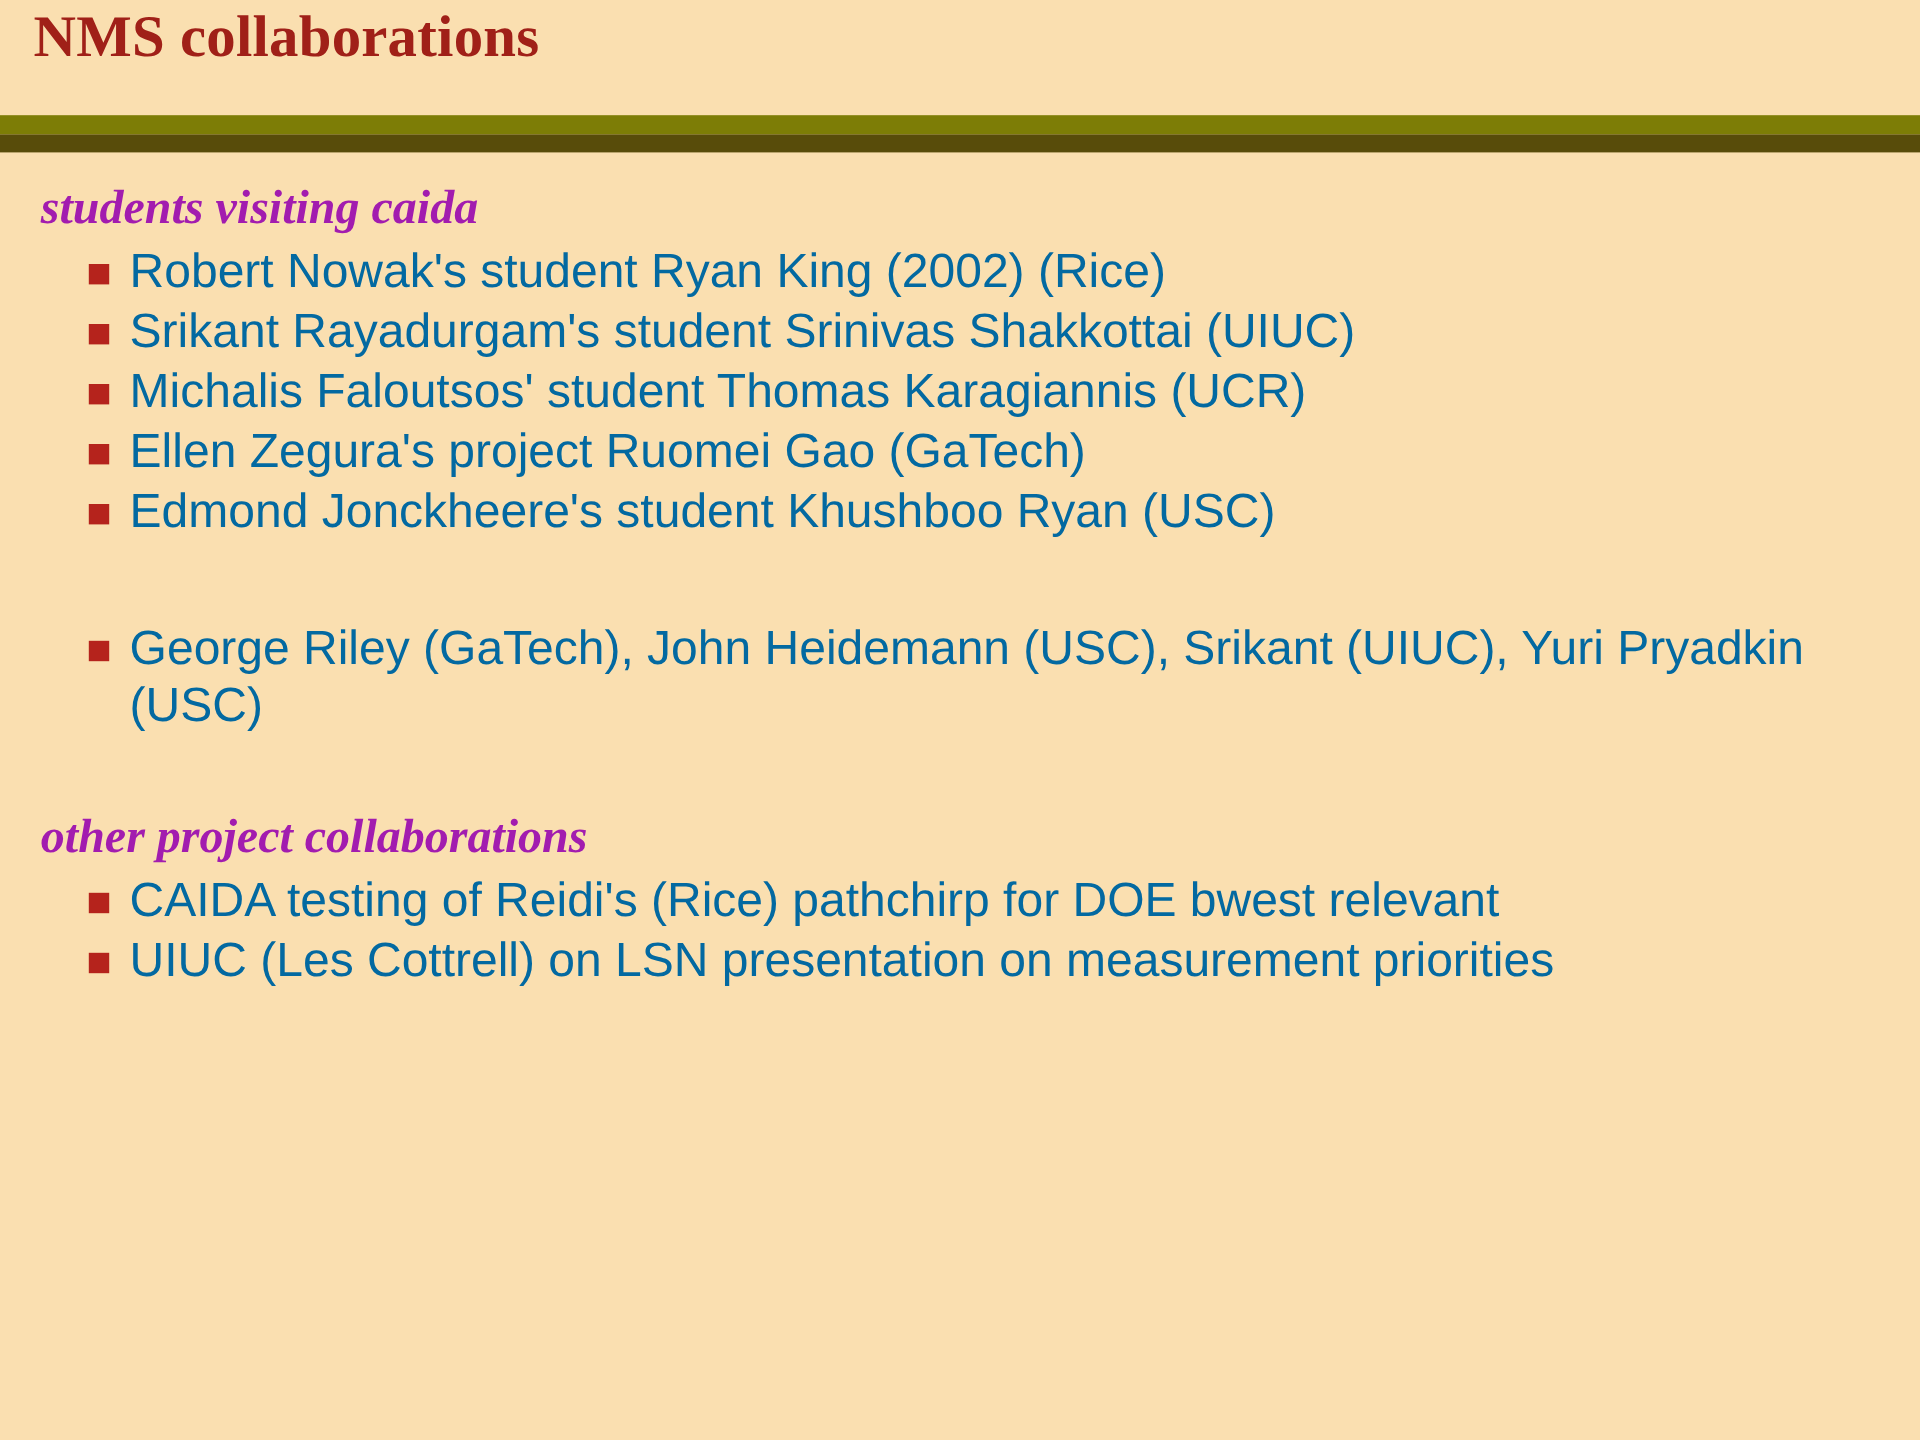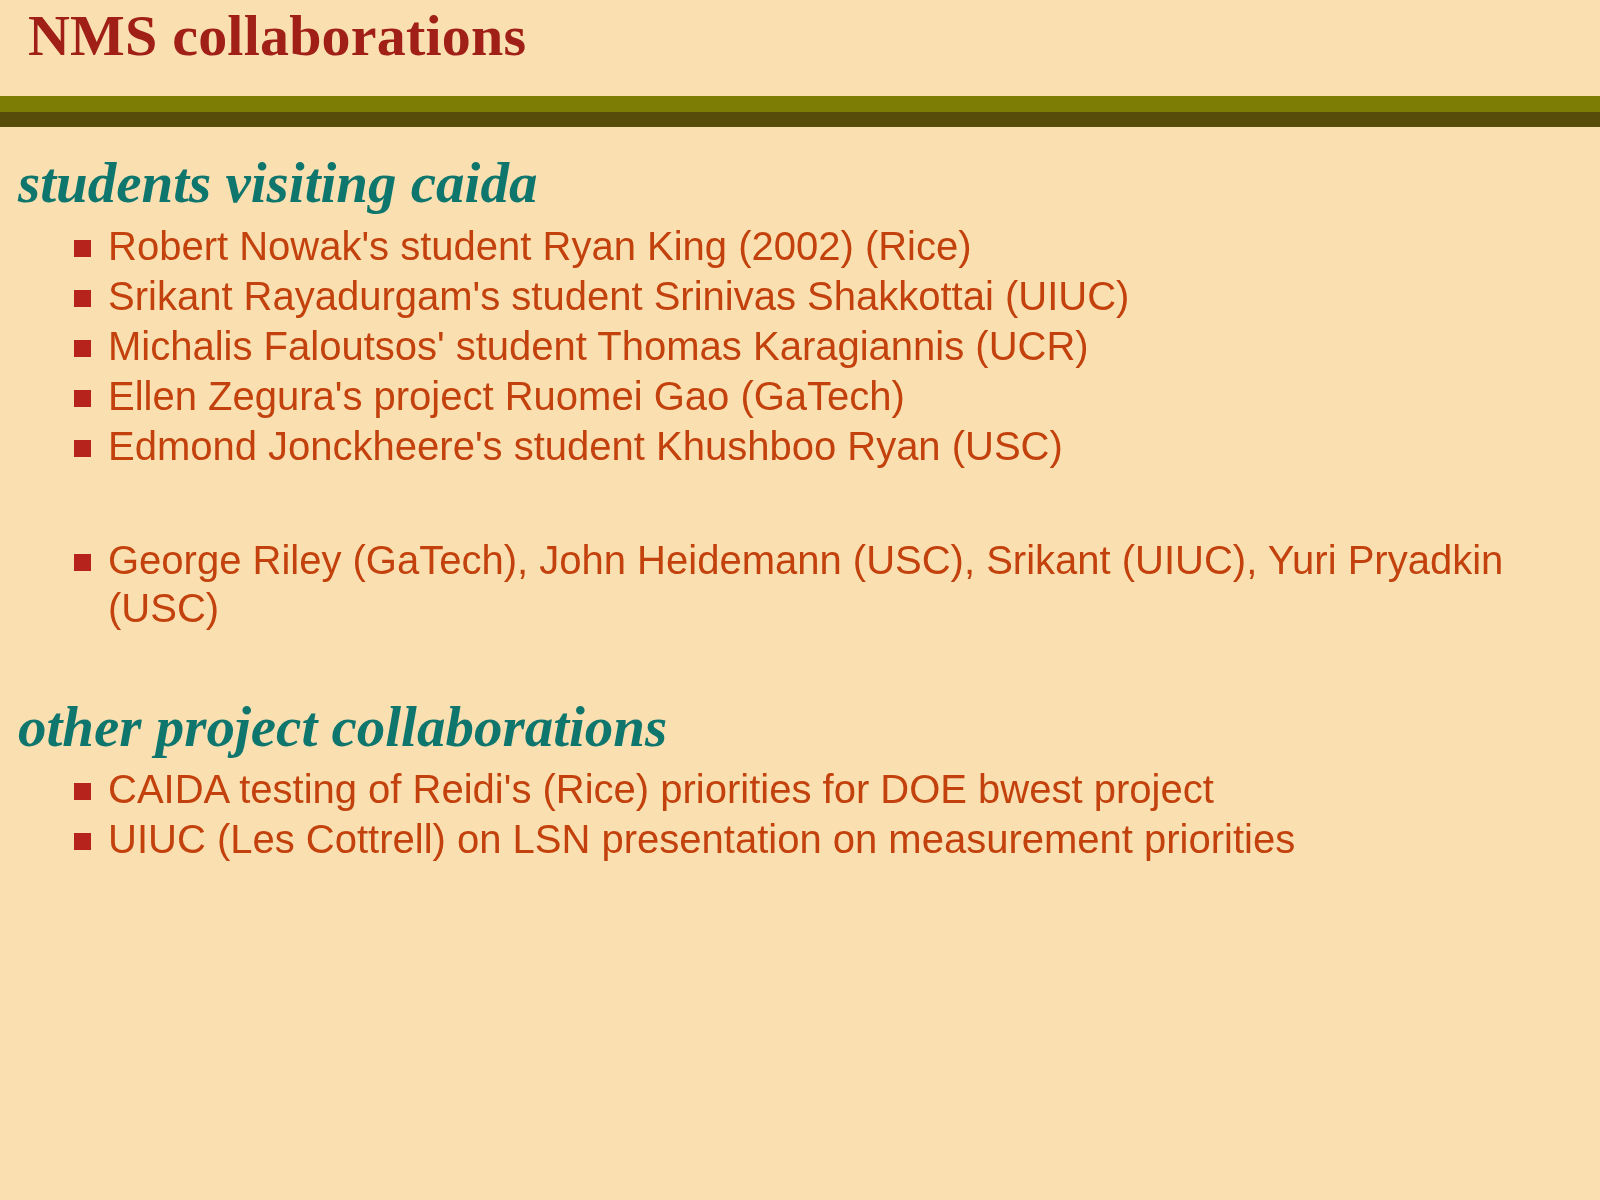--- a/index.html
+++ b/index.html
@@ -18,21 +18,21 @@
     width: 1600px;
     height: 1200px;
     box-sizing: border-box;
   }
   .slide-title {
     position: absolute;
     left: 28px;
     top: 2px;
     font-family: "Liberation Serif", serif;
     font-weight: bold;
-    font-size: 58px;
+    font-size: 49px;
     color: #a02018;
     letter-spacing: 0.2px;
     white-space: nowrap;
   }
   .rule {
     position: absolute;
     left: 0;
     width: 1600px;
   }
   .rule-top {
@@ -51,36 +51,36 @@
     top: 150px;
     width: 1600px;
   }
   .section {
     margin-bottom: 10px;
   }
   .section-heading {
     font-family: "Liberation Serif", serif;
     font-style: italic;
     font-weight: bold;
-    font-size: 57px;
-    color: #0f766e;
-    margin-left: 18px;
+    font-size: 40px;
+    color: #a21caf;
+    margin-left: 34px;
     margin-bottom: 6px;
     line-height: 1.15;
   }
   ul.bullets {
     list-style: none;
     margin: 0;
     padding: 0;
   }
   ul.bullets li {
     position: relative;
     padding-left: 108px;
     font-size: 40px;
-    color: #c2410c;
+    color: #0369a1;
     line-height: 1.20;
     margin-bottom: 2px;
   }
   ul.bullets li .marker {
     position: absolute;
     left: 74px;
     top: 18px;
     width: 17px;
     height: 17px;
     background: #b5231c;
@@ -118,19 +118,19 @@
       <ul class="bullets">
         <li><span class="marker"></span><span>George Riley (GaTech), John Heidemann (USC), Srikant (UIUC), Yuri Pryadkin (USC)</span></li>
       </ul>
     </div>
 
     <div class="gap-2"></div>
 
     <div class="section">
       <div class="section-heading">other project collaborations</div>
       <ul class="bullets">
-        <li><span class="marker"></span><span>CAIDA testing of Reidi's (Rice) priorities for DOE bwest project</span></li>
+        <li><span class="marker"></span><span>CAIDA testing of Reidi's (Rice) pathchirp for DOE bwest relevant</span></li>
         <li><span class="marker"></span><span>UIUC (Les Cottrell) on LSN presentation on measurement priorities</span></li>
       </ul>
     </div>
 
   </div>
 </div>
 
 </body></html>

